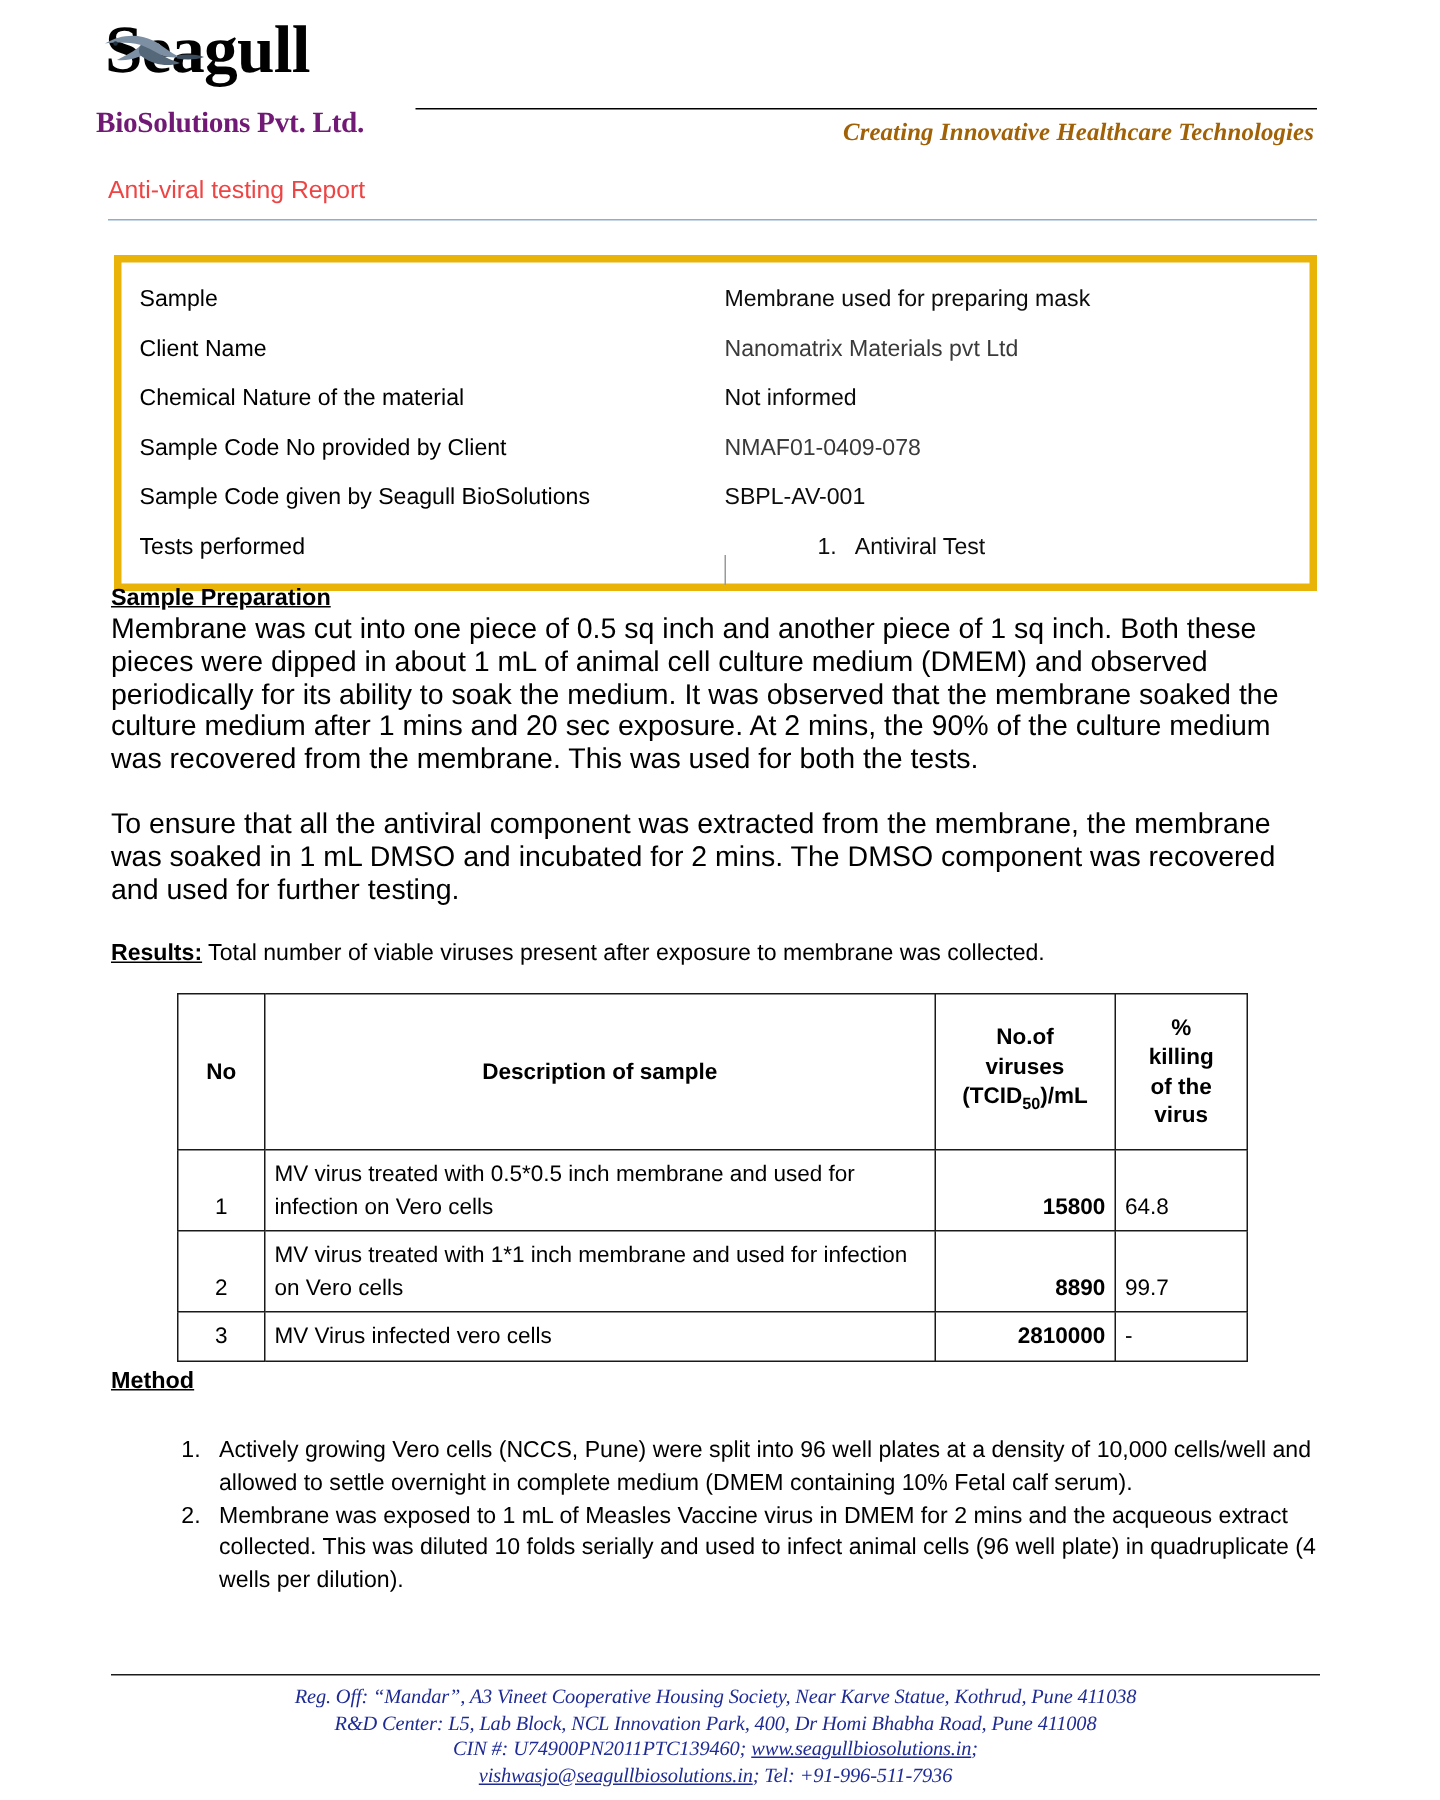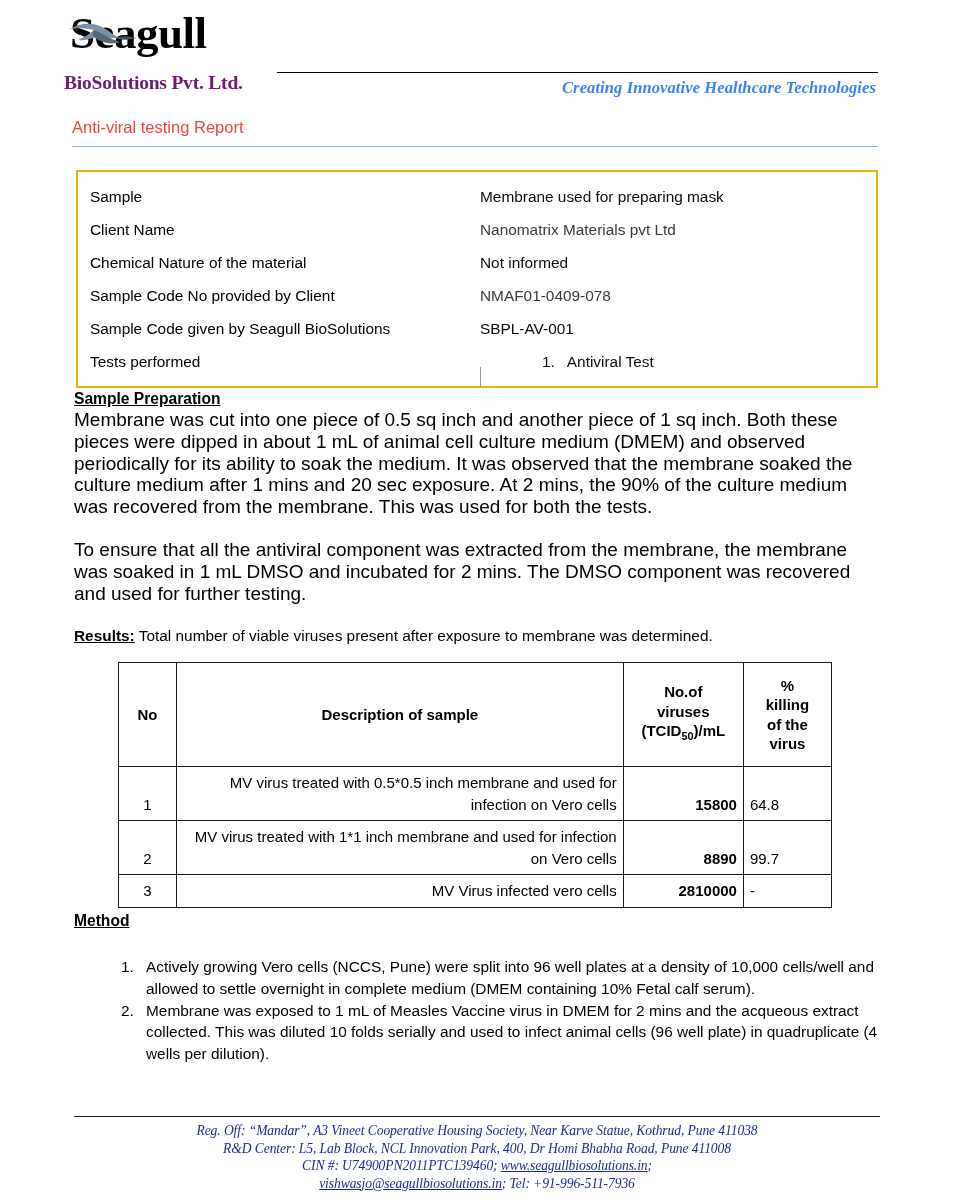--- a/index.html
+++ b/index.html
@@ -72,21 +72,21 @@
     border-top: 1.6px solid #000000;
   }
   .tagline {
     position: absolute;
     right: 84px;
     top: 78px;
     font-family: "Liberation Serif", serif;
     font-style: italic;
     font-weight: bold;
     font-size: 16.5px;
-    color: #3b82f6;
+    color: #a16207;
     white-space: nowrap;
     letter-spacing: 0.1px;
   }
 
   
   .report-title-wrap {
     position: absolute;
     left: 72px;
     right: 82px;
     top: 118px;
@@ -99,21 +99,21 @@
   .title-rule {
     border-top: 1.6px solid #8bb0cc;
   }
 
   
   .info-table {
     position: absolute;
     left: 76px;
     right: 82px;
     top: 170px;
-    border: 2px solid #eab308;
+    border: 5px solid #eab308;
     box-sizing: border-box;
     padding: 8px 0 6px 0;
   }
   .info-row {
     display: flex;
     align-items: flex-start;
     padding: 7.5px 0;
   }
   .info-label {
     width: 402px;
@@ -206,21 +206,21 @@
   table.res tbody td {
     padding: 5px 6px;
     line-height: 21.5px;
   }
   td.c-no {
     text-align: center;
     vertical-align: bottom;
     padding-bottom: 6px;
   }
   td.c-desc {
-    text-align: right;
+    text-align: left;
     vertical-align: middle;
     padding-left: 9px;
   }
   td.c-count {
     text-align: right;
     vertical-align: bottom;
     font-weight: bold;
     padding-right: 8px;
     padding-bottom: 6px;
   }
@@ -335,21 +335,21 @@
   </div>
 
   <div class="content">
     <div class="sec-head">Sample Preparation</div>
     <p class="para">Membrane was cut into one piece of 0.5 sq inch and another piece of 1 sq inch. Both these pieces were dipped in about 1 mL of animal cell culture medium (DMEM) and observed periodically for its ability to soak the medium. It was observed that the membrane soaked the culture medium after 1 mins and 20 sec exposure. At 2 mins, the 90% of the culture medium was recovered from the membrane. This was used for both the tests.</p>
     <div class="gap"></div>
     <p class="para">To ensure that all the antiviral component was extracted from the membrane, the membrane was soaked in 1 mL DMSO and incubated for 2 mins. The DMSO component was recovered and used for further testing.</p>
     <div class="gap"></div>
     <div class="results-line">
       <b>Results:</b>
-      <span>Total number of viable viruses present after exposure to membrane was determined.</span>
+      <span>Total number of viable viruses present after exposure to membrane was collected.</span>
     </div>
   </div>
 
   <div class="res-table-wrap">
     <table class="res">
       <colgroup>
         <col class="col-no">
           <col class="col-desc">
           <col class="col-count">
           <col class="col-kill">

